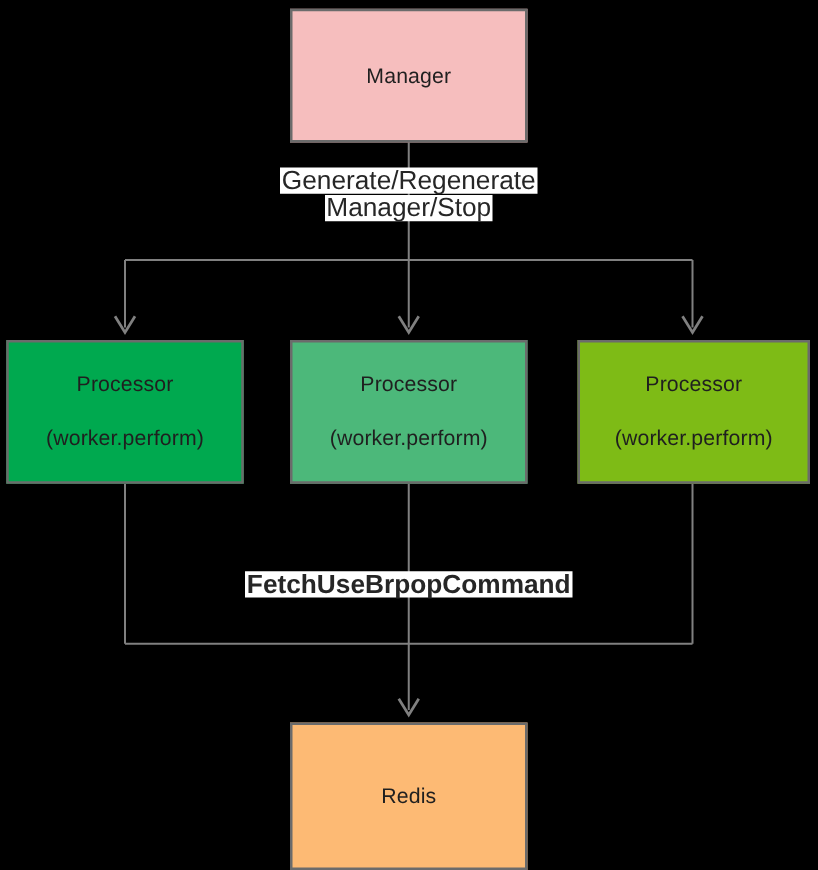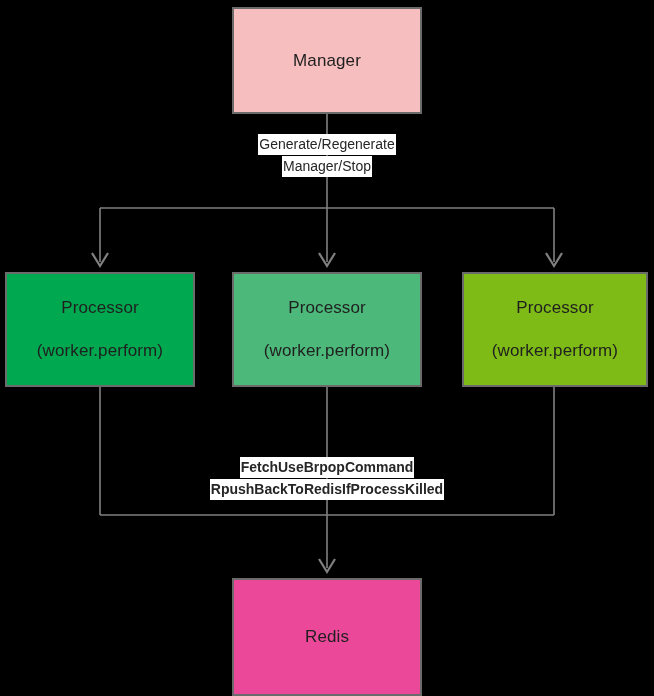--- a/index.html
+++ b/index.html
@@ -59,28 +59,28 @@
     background: #4cb87a;
   }
   #node-proc-3 {
     left: 462px; top: 272px;
     width: 186px; height: 115px;
     background: #7ebb16;
   }
   #node-redis {
     left: 232px; top: 578px;
     width: 190px; height: 118px;
-    background: #ec4899;
+    background: #fdba74;
   }
 
   .edge-label {
     position: absolute;
     background: #ffffff;
     color: #262626;
-    font-size: 14px;
+    font-size: 21px;
     line-height: 21px;
     white-space: nowrap;
     padding: 0 1px;
   }
   .edge-label-group {
     position: absolute;
     display: flex;
     flex-direction: column;
     align-items: center;
   }
@@ -146,16 +146,15 @@
     <span>Redis</span>
   </div>
 
   <div class="edge-label-group" id="label-manager-group">
     <span class="edge-label">Generate/Regenerate</span>
     <span class="edge-label">Manager/Stop</span>
   </div>
 
   <div class="edge-label-group" id="label-redis-group">
     <span class="edge-label">FetchUseBrpopCommand</span>
-    <span class="edge-label">RpushBackToRedisIfProcessKilled</span>
   </div>
 
 </div>
 
 </body></html>

